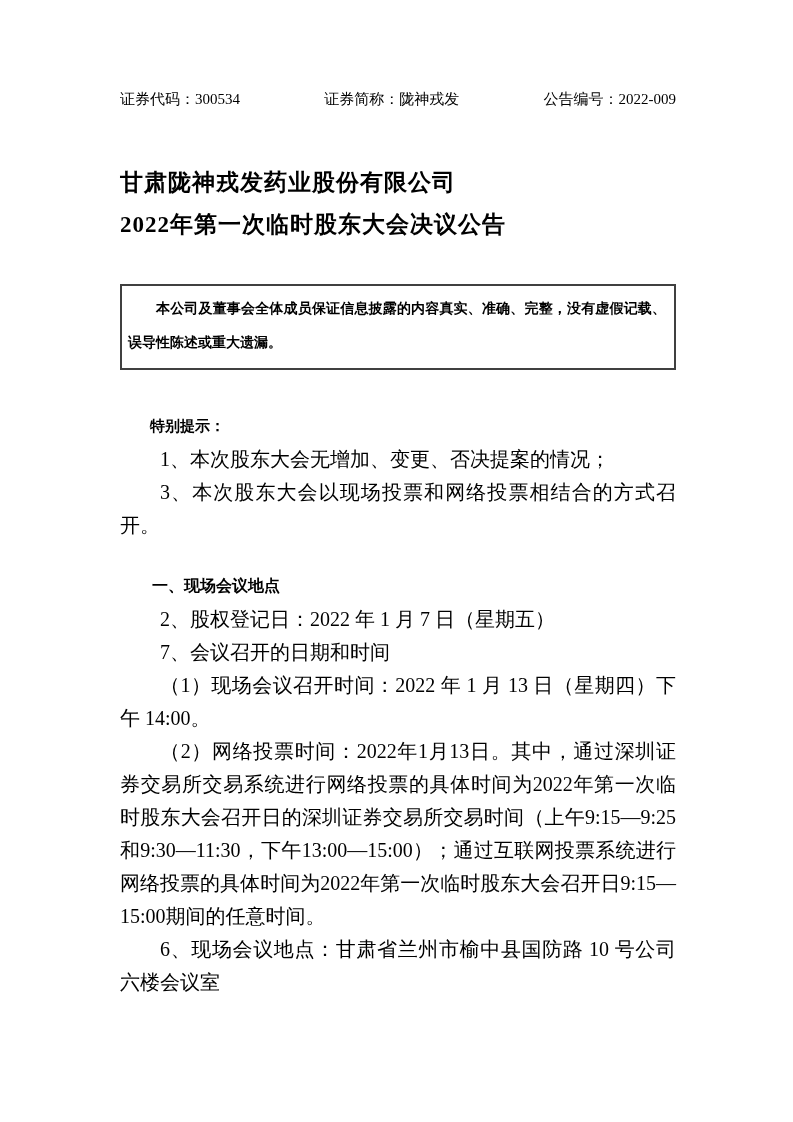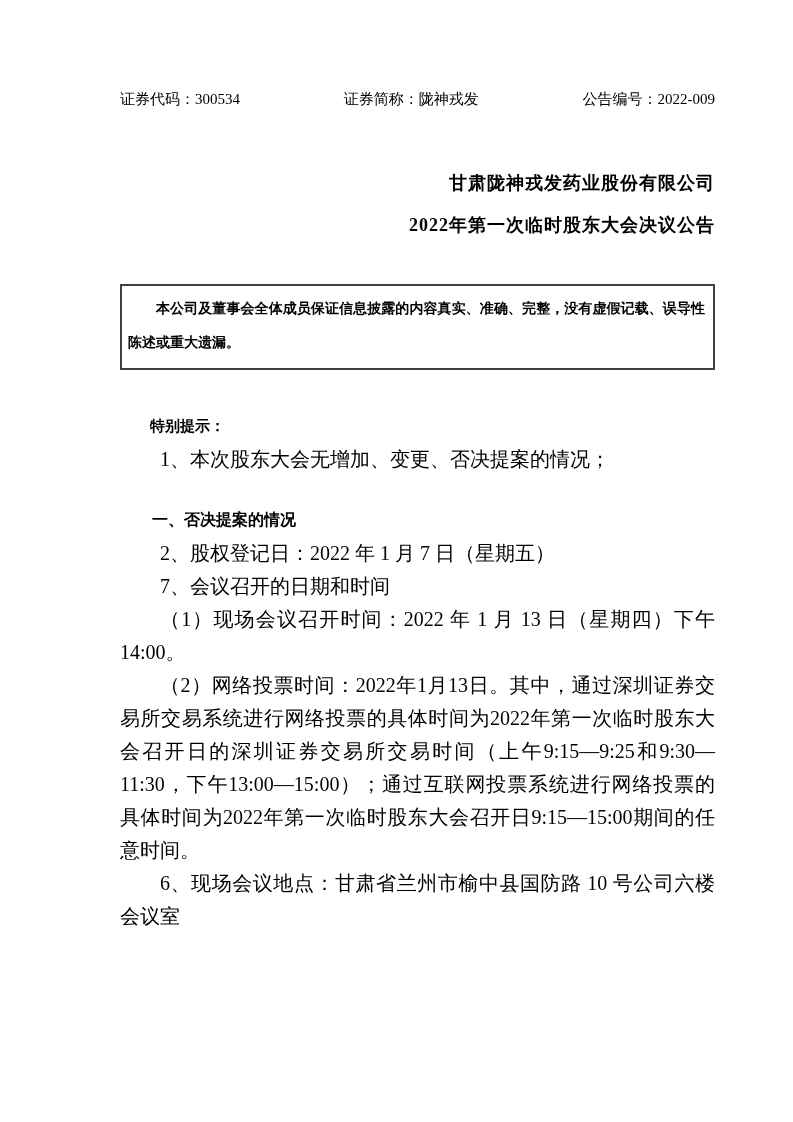--- a/index.html
+++ b/index.html
@@ -8,34 +8,34 @@
     width: 793px;
     height: 1122px;
     font-family: "Liberation Serif", "DejaVu Serif", serif;
     color: #000000;
     overflow: hidden;
   }
   .page {
     width: 793px;
     height: 1122px;
     background: #ffffff;
-    padding: 88px 78px 40px 120px;
+    padding: 88px 117px 40px 120px;
   }
   .doc-header {
     display: flex;
     justify-content: space-between;
     align-items: baseline;
     font-size: 15px;
     line-height: 22px;
     white-space: nowrap;
   }
   .doc-title {
-    font-size: 18px;
+    font-size: 23px;
     font-weight: bold;
-    text-align: right;
+    text-align: left;
     line-height: 42px;
     letter-spacing: 1px;
   }
   .doc-title.first { margin-top: 52px; }
   .disclaimer-box {
     margin-top: 38px;
     border: 2px solid #404040;
     padding: 6px 8px 8px 6px;
   }
   .disclaimer-text {
@@ -79,21 +79,22 @@
 
   <div class="doc-title first">甘肃陇神戎发药业股份有限公司</div>
   <div class="doc-title">2022年第一次临时股东大会决议公告</div>
 
   <div class="disclaimer-box">
     <p class="disclaimer-text">本公司及董事会全体成员保证信息披露的内容真实、准确、完整，没有虚假记载、误导性陈述或重大遗漏。</p>
   </div>
 
   <p class="notice-heading">特别提示：</p>
   <p class="body-line">1、本次股东大会无增加、变更、否决提案的情况；</p>
+  <p class="body-line">3、本次股东大会以现场投票和网络投票相结合的方式召开。</p>
 
-  <p class="section-heading">一、否决提案的情况</p>
+  <p class="section-heading">一、现场会议地点</p>
   <p class="para">2、股权登记日：2022 年 1 月 7 日（星期五）</p>
   <p class="para">7、会议召开的日期和时间</p>
   <p class="para">（1）现场会议召开时间：2022 年 1 月 13 日（星期四）下午 14:00。</p>
   <p class="para">（2）网络投票时间：2022年1月13日。其中，通过深圳证券交易所交易系统进行网络投票的具体时间为2022年第一次临时股东大会召开日的深圳证券交易所交易时间（上午9:15—9:25和9:30—11:30，下午13:00—15:00）；通过互联网投票系统进行网络投票的具体时间为2022年第一次临时股东大会召开日9:15—15:00期间的任意时间。</p>
   <p class="para">6、现场会议地点：甘肃省兰州市榆中县国防路 10 号公司六楼会议室</p>
 
 </div>
 
 </body></html>

